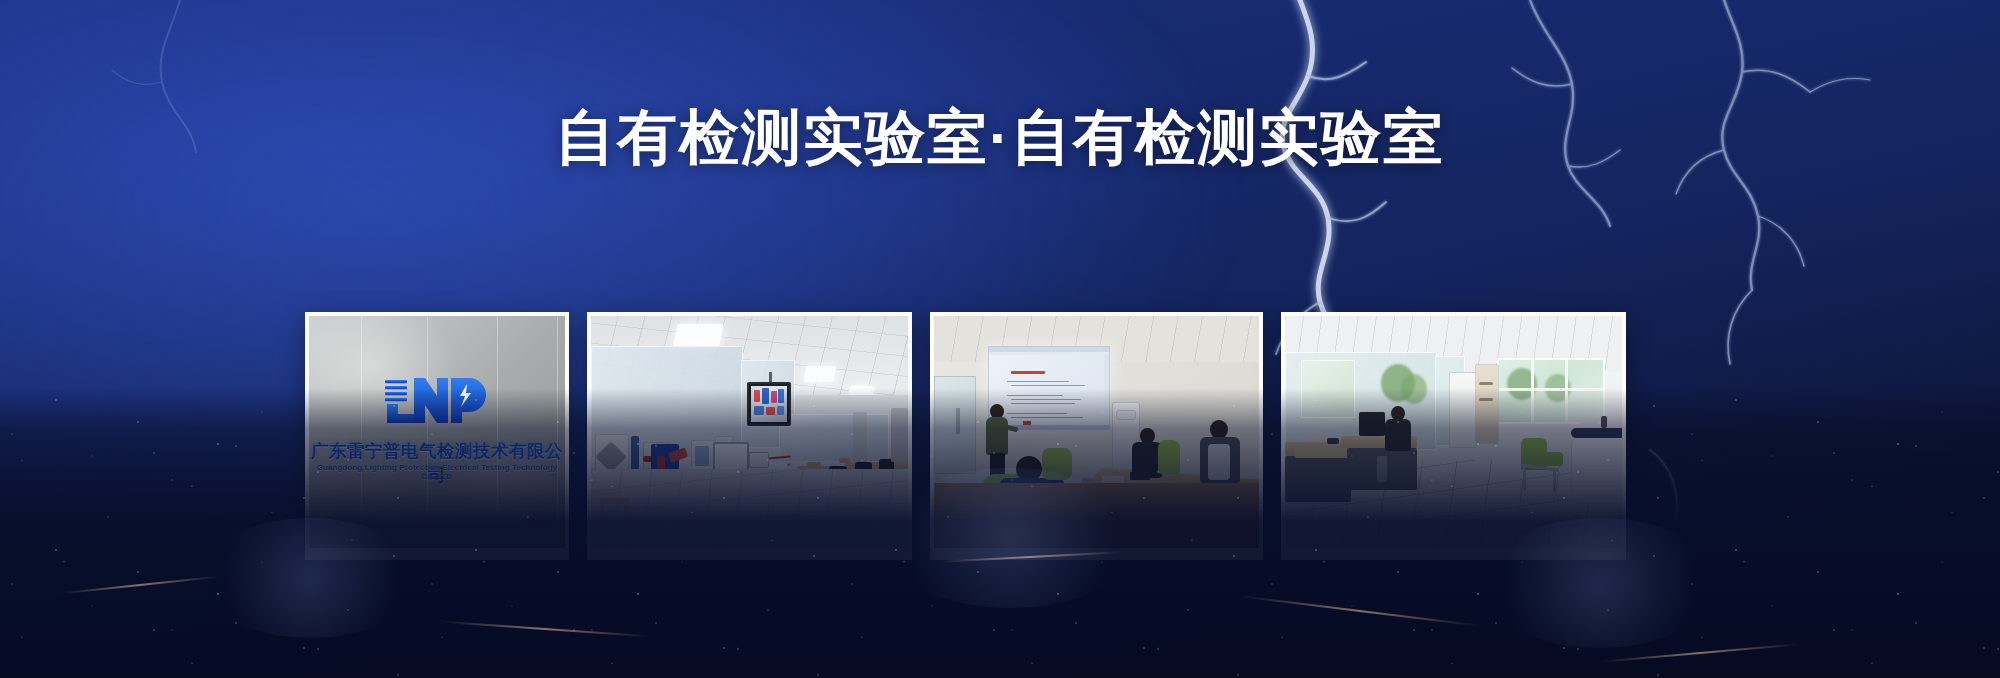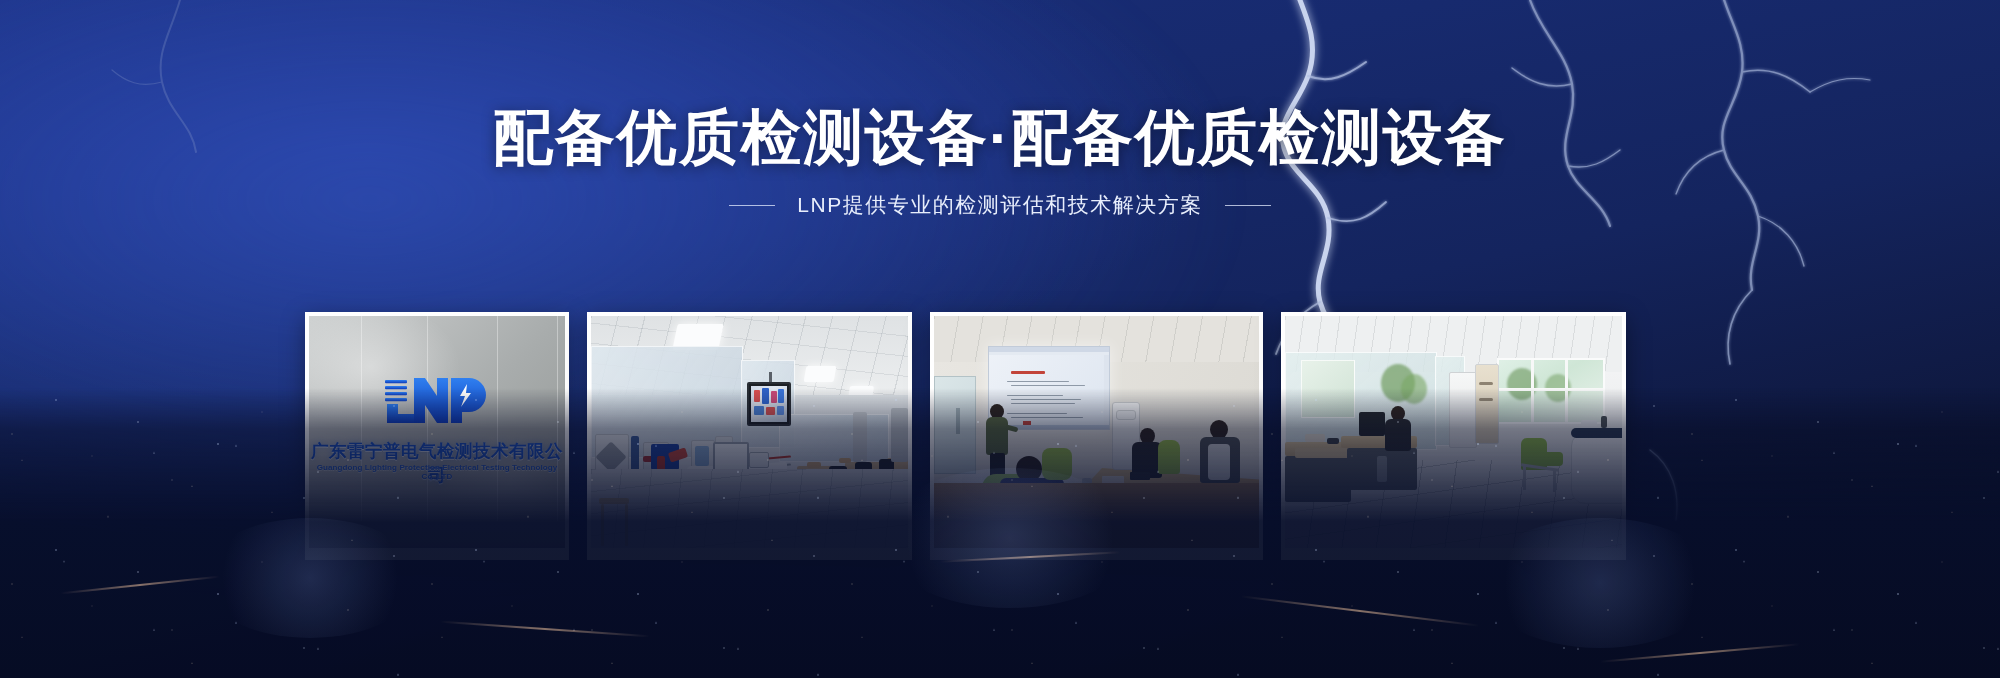--- a/index.html
+++ b/index.html
@@ -394,26 +394,21 @@
   </svg>
 
   <svg class="bolt-left" viewBox="0 0 300 420" preserveAspectRatio="none">
     <g fill="none" stroke="#9cabd0" stroke-linecap="round" opacity=".45">
       <path d="M220 0 C 210 34, 196 52, 202 82 C 208 112, 232 124, 236 152" stroke-width="2"></path>
       <path d="M202 82 C 180 88, 166 82, 152 70" stroke-width="1.2"></path>
     </g>
   </svg>
 
   <div class="headline-wrap">
-    <h1 class="headline">配备优质检测设备·配备优质检测设备</h1>
-    <div class="sub-row">
-      <span class="sub-rule"></span>
-      <span class="subtitle">LNP提供专业的检测评估和技术解决方案</span>
-      <span class="sub-rule"></span>
-    </div>
+    <h1 class="headline">自有检测实验室·自有检测实验室</h1>
   </div>
 
   <div class="photos">
 
     <div class="photo p1">
       <div class="photo-inner">
         <div class="sign-scene"></div>
         <div class="sign-panel" style="left:0;width:52px;"></div>
         <div class="sign-panel" style="left:52px;width:66px;"></div>
         <div class="sign-panel" style="left:118px;width:70px;"></div>

